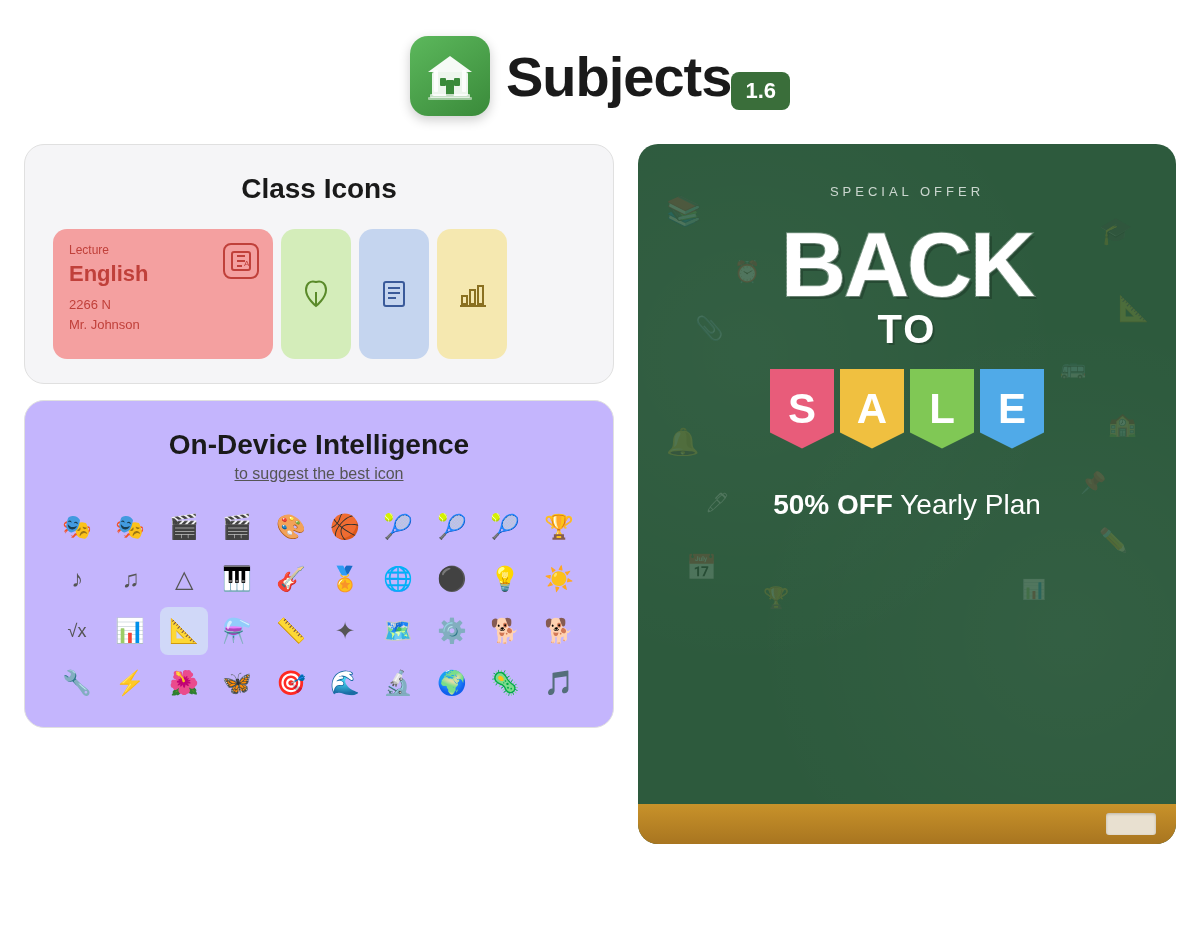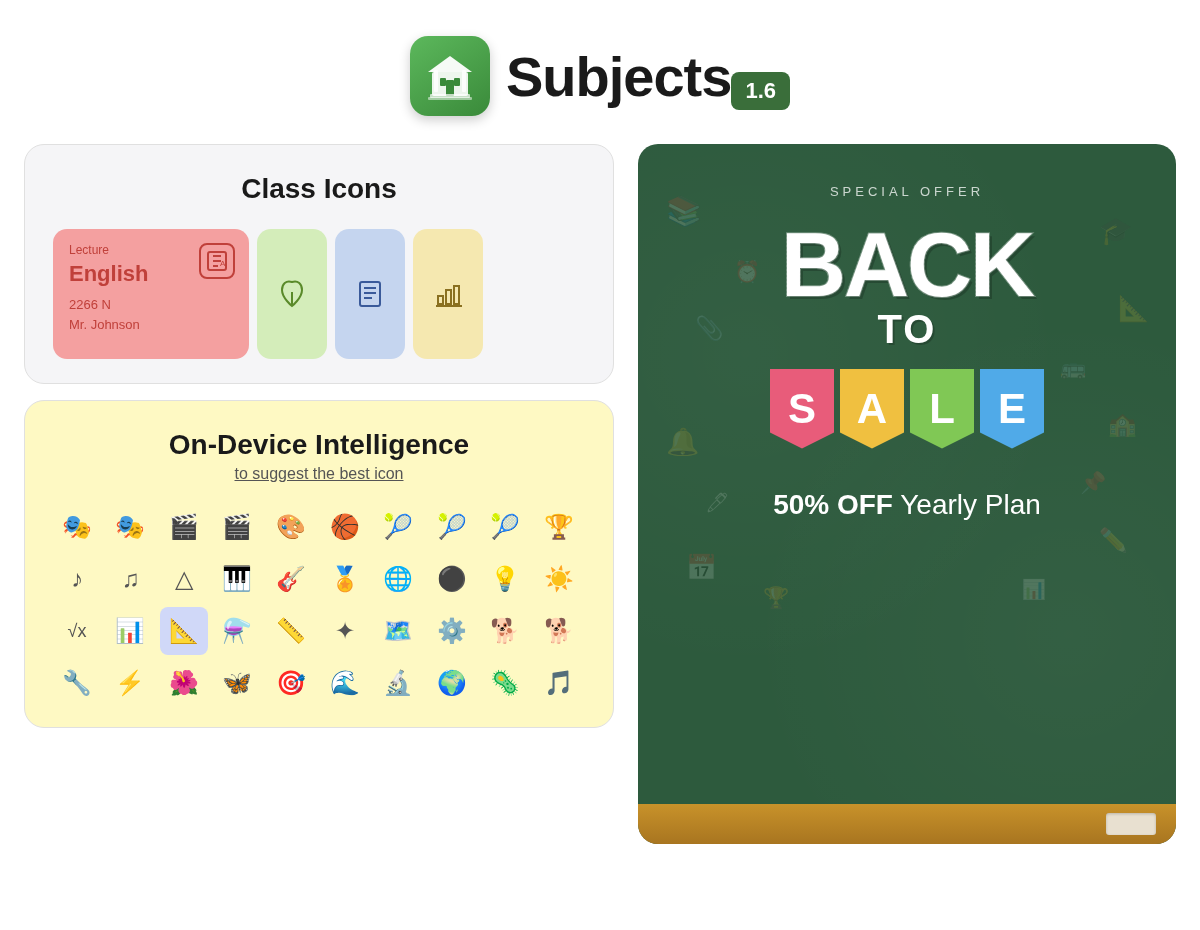--- a/index.html
+++ b/index.html
@@ -99,21 +99,21 @@
     .class-icons-demo {
       display: flex;
       gap: 8px;
       align-items: stretch;
     }
 
     .class-card-main {
       background: #f4a0a0;
       border-radius: 14px;
       padding: 14px 16px;
-      width: 196px;
+      width: 220px;
       min-height: 130px;
       display: flex;
       flex-direction: column;
       justify-content: space-between;
       position: relative;
     }
 
     .class-card-label {
       font-size: 12px;
       color: #c0403a;
@@ -163,21 +163,21 @@
       font-size: 28px;
       min-height: 130px;
     }
 
     .icon-card-green { background: #d4edba; color: #5a8a2a; }
     .icon-card-blue { background: #c5d5ef; color: #3a5a9a; }
     .icon-card-yellow { background: #f5e8b0; color: #8a7020; }
 
     
     .intelligence-card {
-      background: #fef9c3;
+      background: #c4b5fd;
       border-radius: 20px;
       padding: 28px 28px 20px;
       border: 1px solid #e0e0e0;
     }
 
     .intel-title {
       font-size: 28px;
       font-weight: 700;
       color: #1a1a1a;
       text-align: center;

